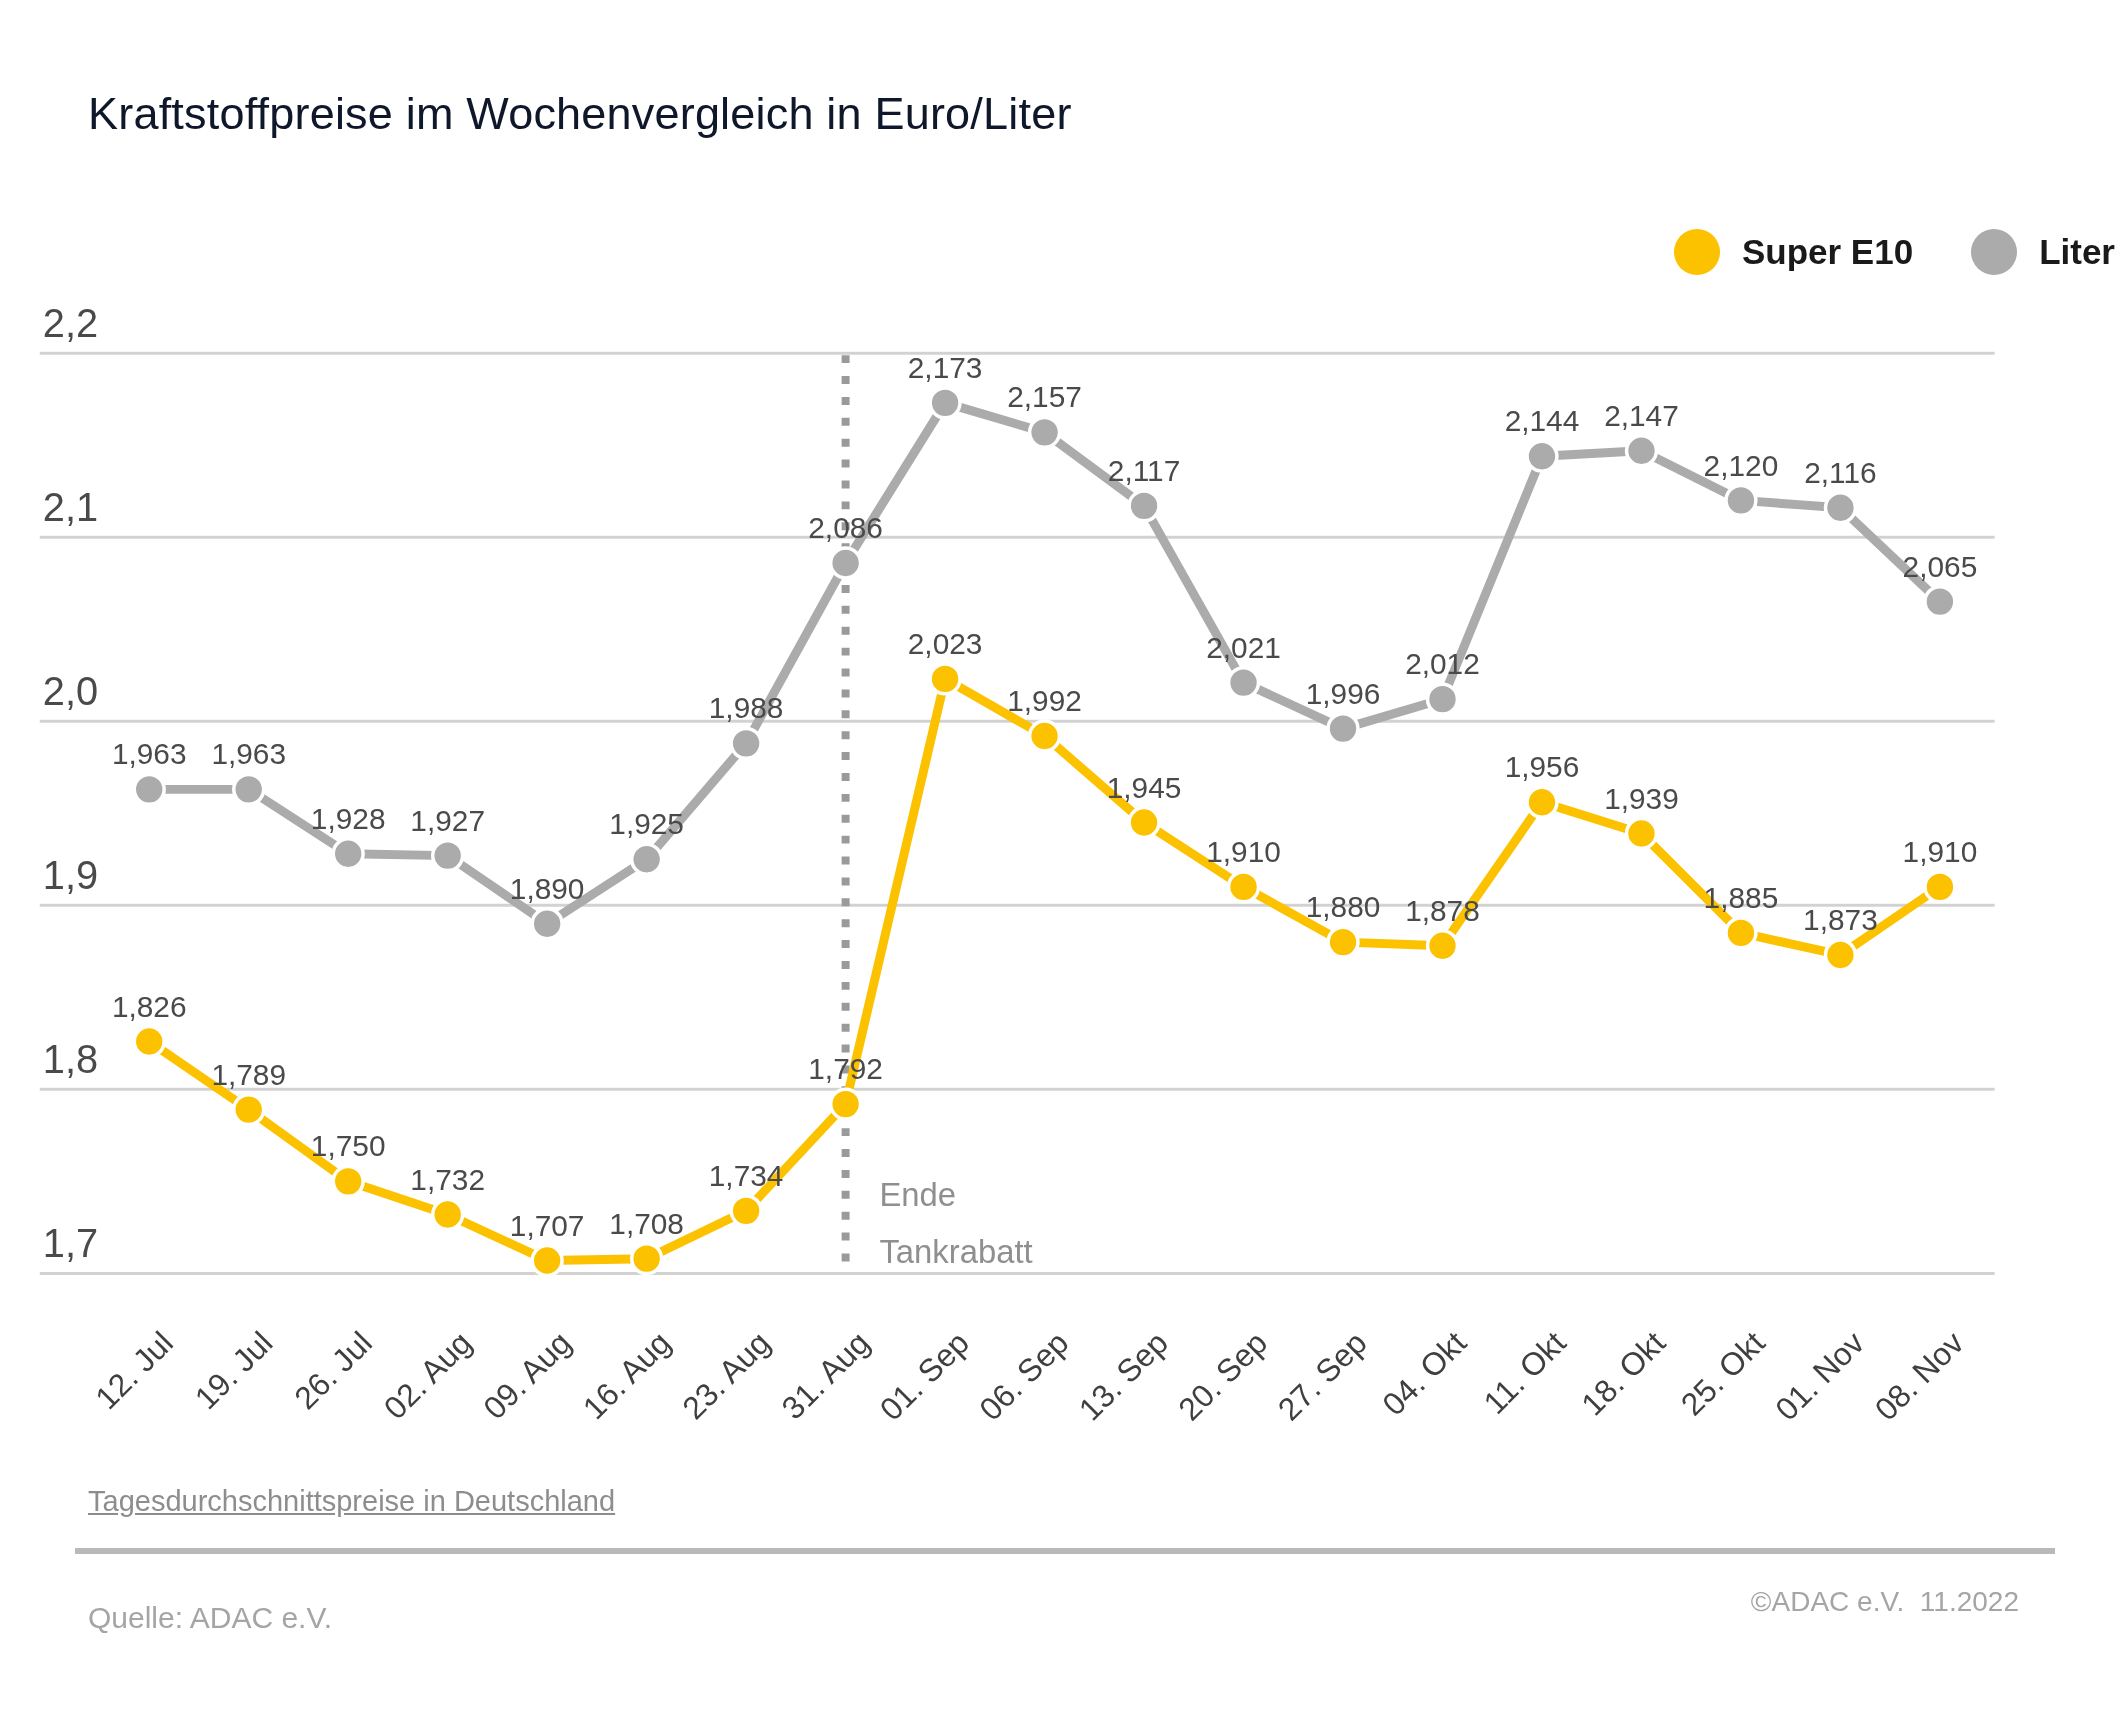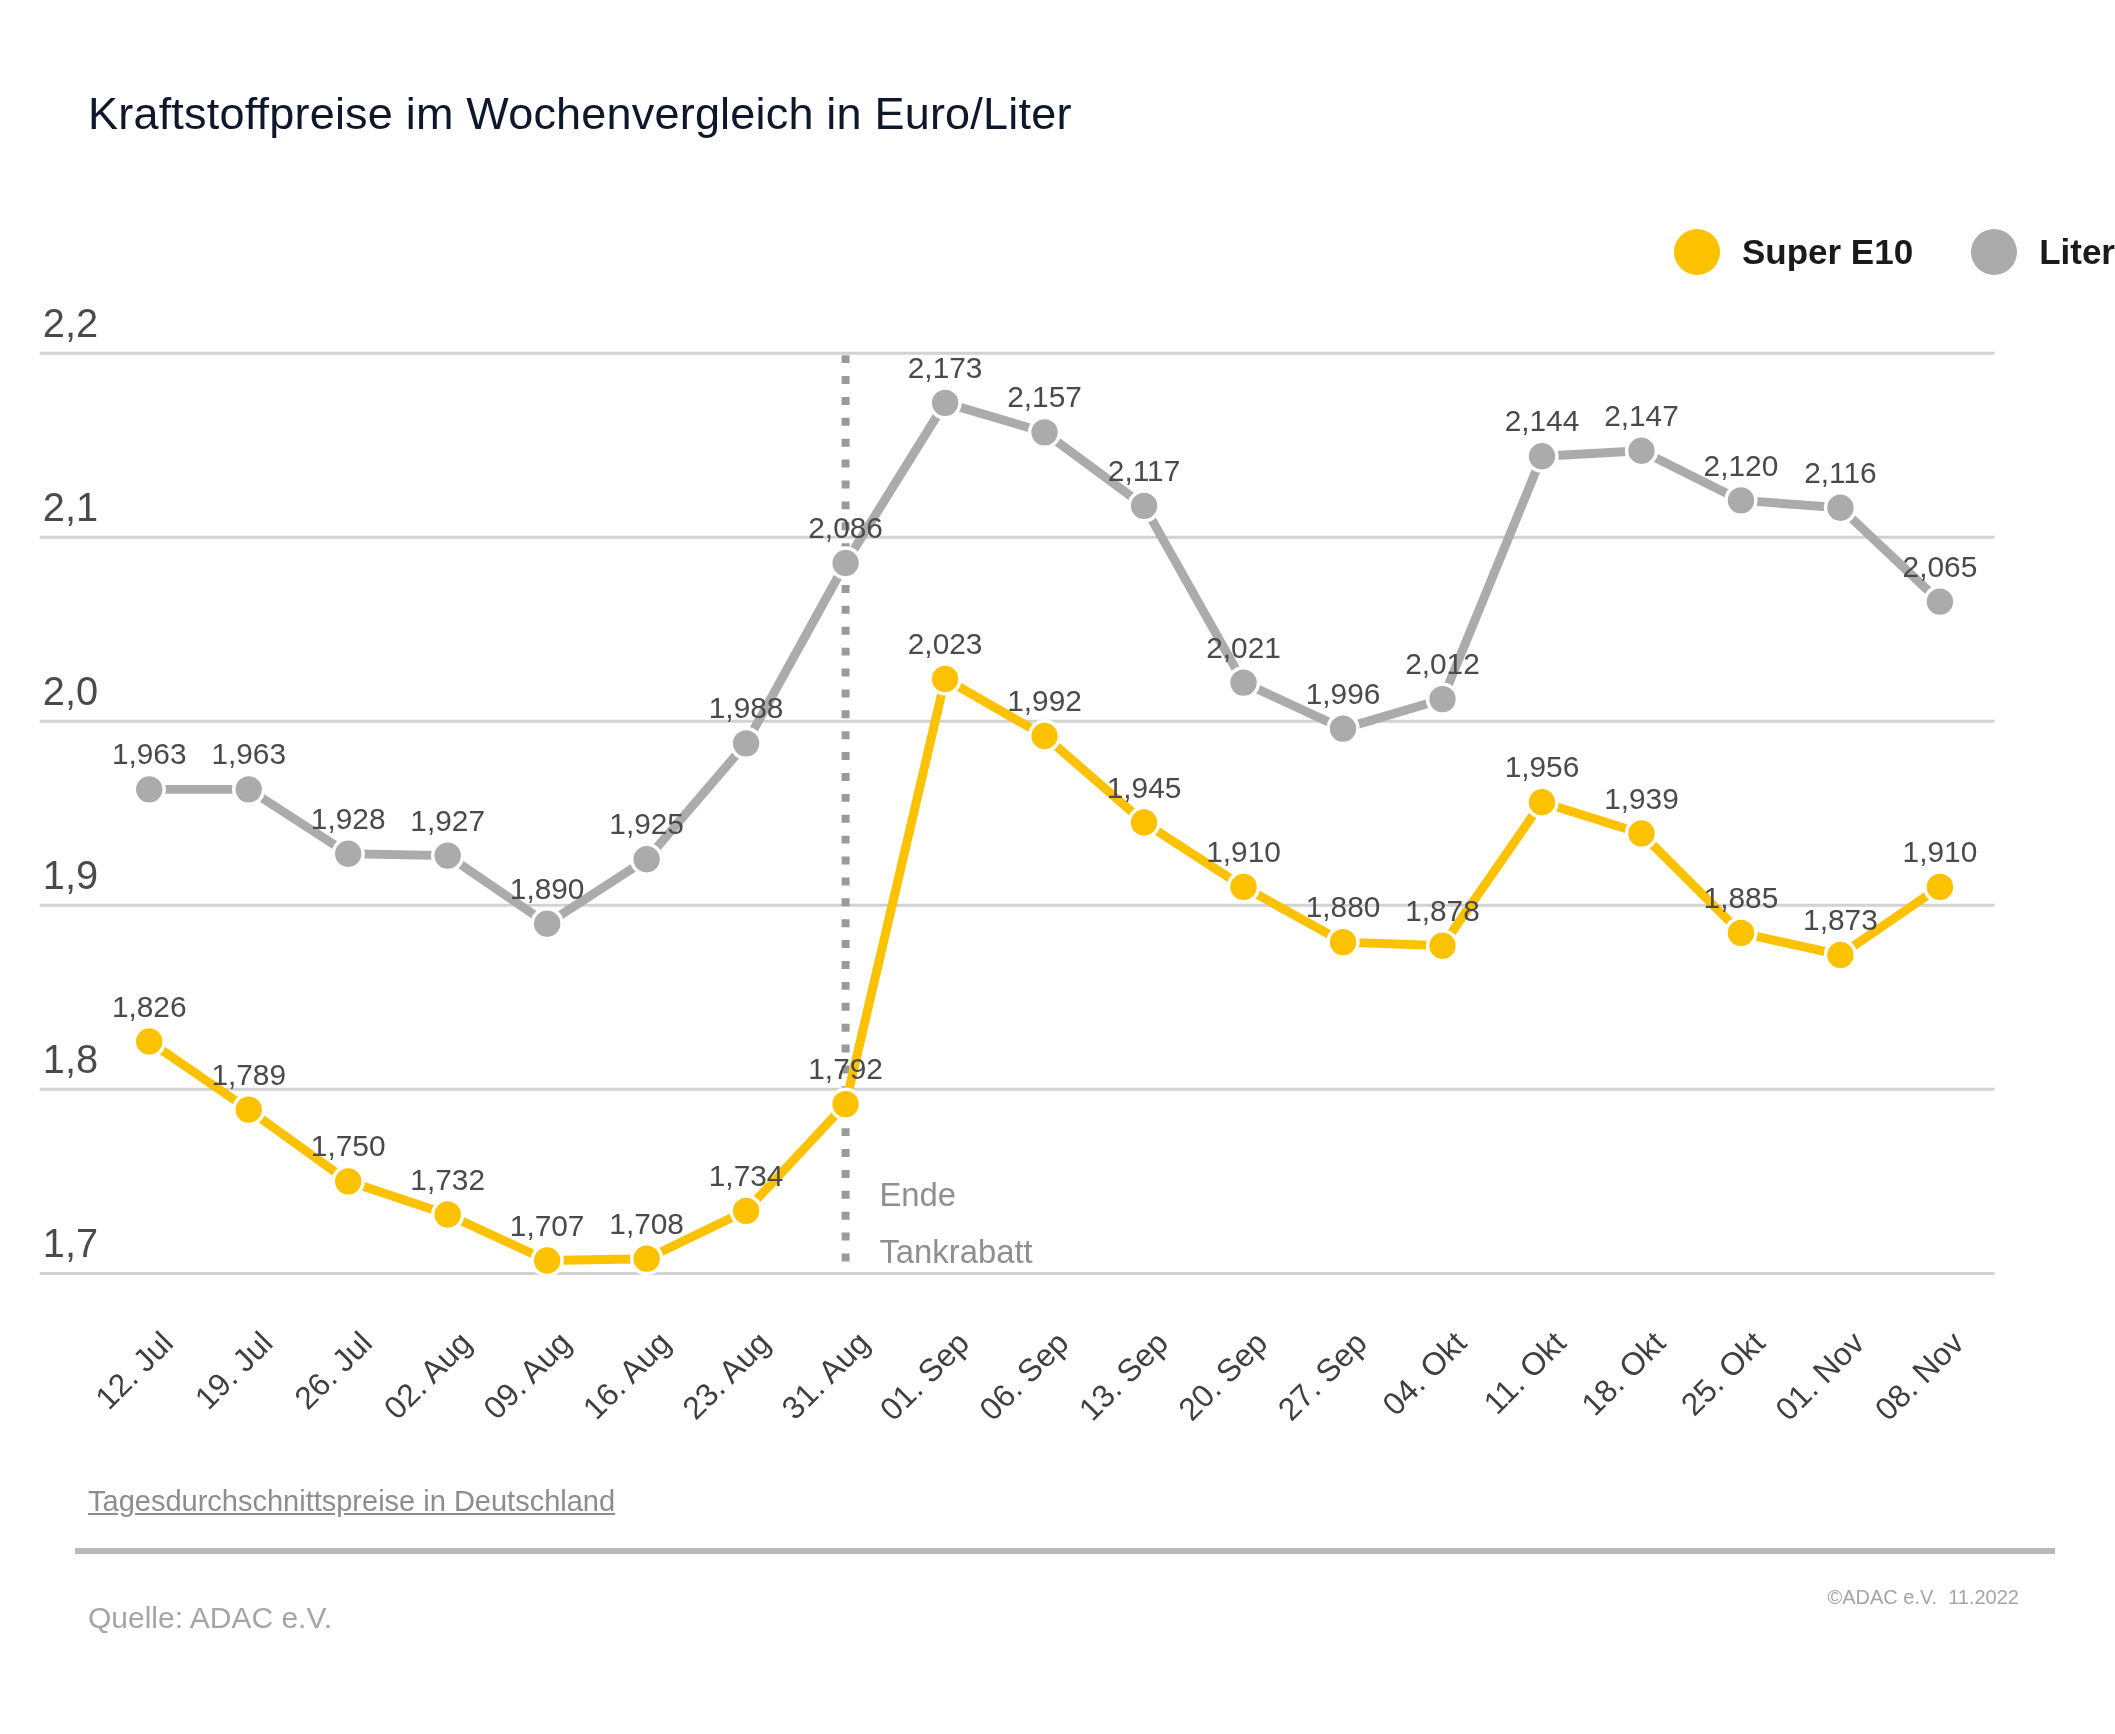--- a/index.html
+++ b/index.html
@@ -26,21 +26,21 @@
   .divider{
     position:absolute;left:75px;top:1548px;width:1980px;height:6px;
     background:#b9b9b9;
   }
   .source{
     position:absolute;left:88px;top:1586px;
     font-size:30px;color:#a5a5a5;margin-top:15px;
   }
   .copyright{
     position:absolute;right:96px;top:1586px;
-    font-size:20px;color:#a5a5a5;white-space:pre;
+    font-size:28px;color:#a5a5a5;white-space:pre;
   }
 </style>
 </head>
 <body>
 
 <div class="title">Kraftstoffpreise im Wochenvergleich in Euro/Liter</div>
 
 <div class="legend">
     <div class="legend-item">
       <span class="legend-swatch" style="background: rgb(252, 194, 0);"></span>

